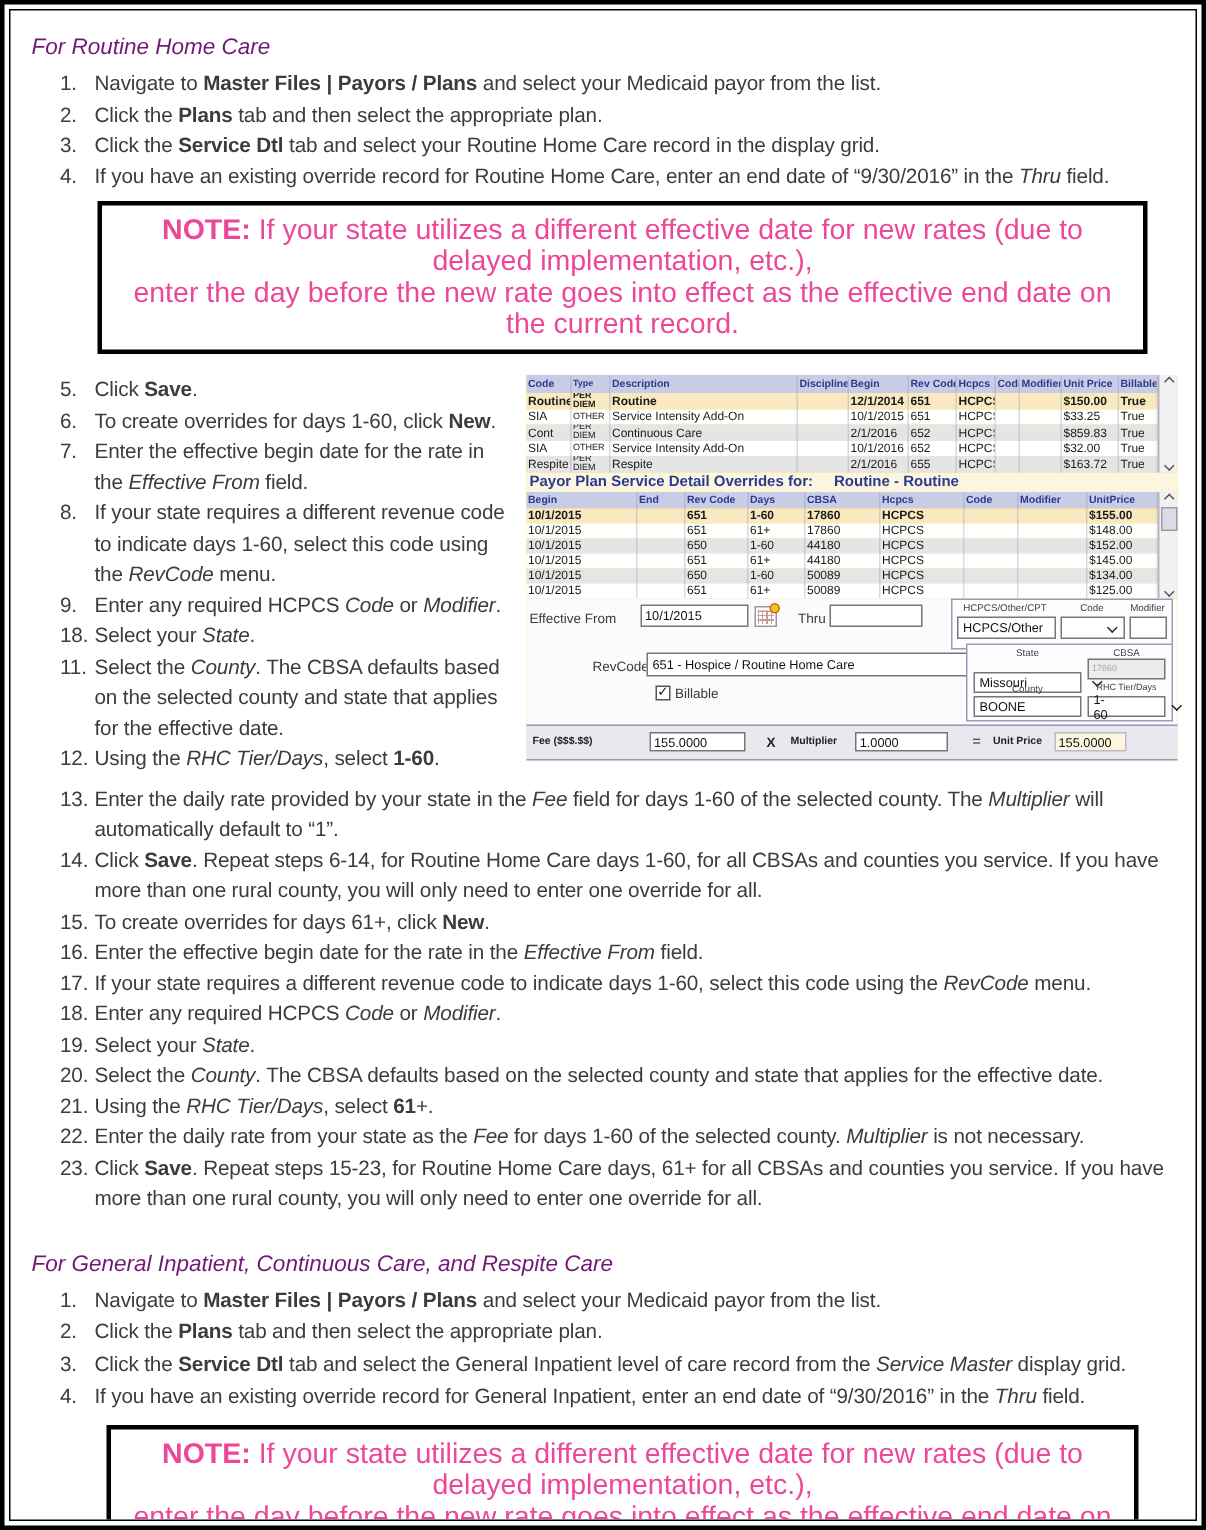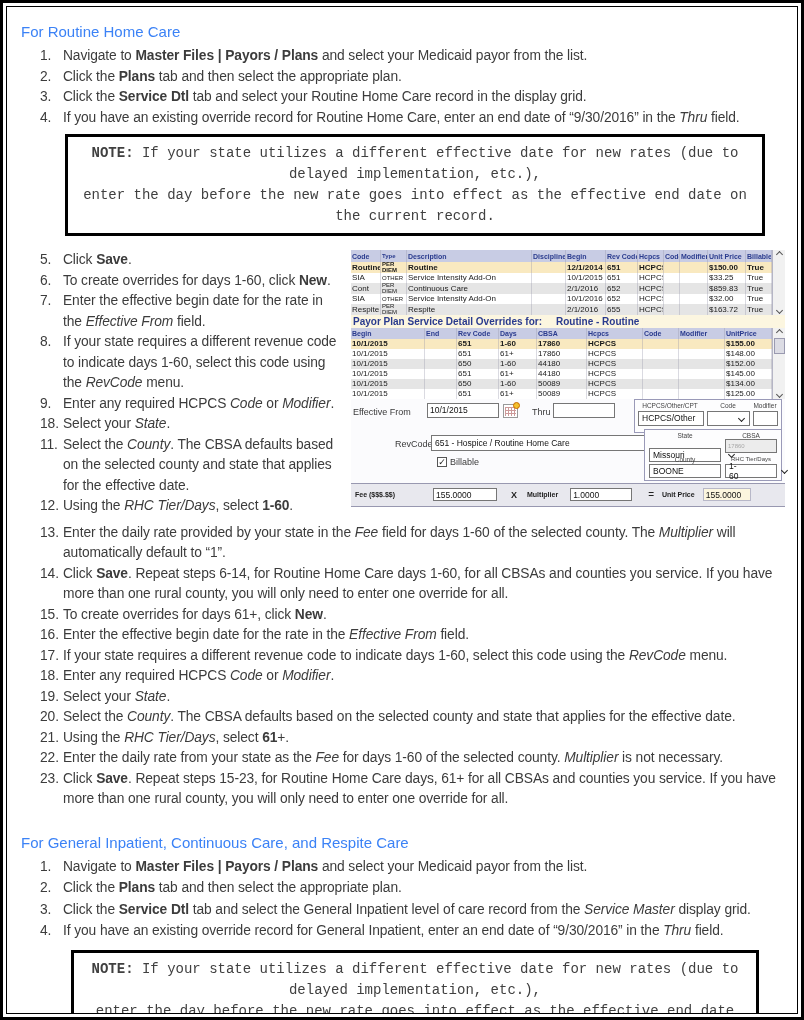--- a/index.html
+++ b/index.html
@@ -1,29 +1,29 @@
 <!DOCTYPE html>
 <html><head>
 <meta charset="utf-8">
 <style>
   html,body{margin:0;padding:0;background:#fff;}
   .page{width:804px;height:1020px;box-sizing:border-box;border:3px solid #000;padding:3px;font-family:"Liberation Sans",sans-serif;}
   .inner{box-sizing:border-box;border:1px solid #000;width:100%;height:100%;padding:6px 12px 0 12px;overflow:hidden;}
-  .heading{font-size:15px;color:#3b82f6;margin:10px 0 6px 2px;}
+  .heading{font-size:15px;color:#701a75;margin:10px 0 6px 2px;font-style:italic;}
   .heading.h2{margin-top:24px;}
   .steps{margin-left:21px;}
   .step{display:flex;font-size:13.8px;line-height:20.5px;color:#3c3c3c;letter-spacing:-0.1px;}
   .num{width:20px;margin-right:3px;flex-shrink:0;}
   .txt{flex:1;}
   .txt .b,.b{font-weight:bold;}
   .txt .i{font-style:italic;}
   .s2 .step{margin-bottom:1px;}
   .notebox{box-sizing:border-box;border:3px solid #000;margin:6px 0 14px 46px;width:700px;padding:6px 10px;text-align:center;}
   .notebox.nb2{margin:8px 0 12px 52px;width:688px;}
-  .noteline{font-size:14px;line-height:21px;color:#404040;font-family:Liberation Mono, monospace;}
+  .noteline{font-size:19px;line-height:21px;color:#ec4899;}
   .flow{margin-top:8px;}
   .after{clear:both;padding-top:6px;}
 
   
   .shot{float:right;width:434px;height:256px;margin:0 0 6px 8px;position:relative;background:#fde047;letter-spacing:0;}
   .gridwrap{display:flex;width:434px;}
   .gbody{width:421px;}
   .ghead{display:flex;background:#c8cce4;color:#2a3b8e;font-weight:bold;font-size:7px;height:12px;}
   .g2 .ghead{height:11px;}
   .grow{display:flex;background:#fff;font-size:8px;color:#1a1a1a;height:10.5px;}

